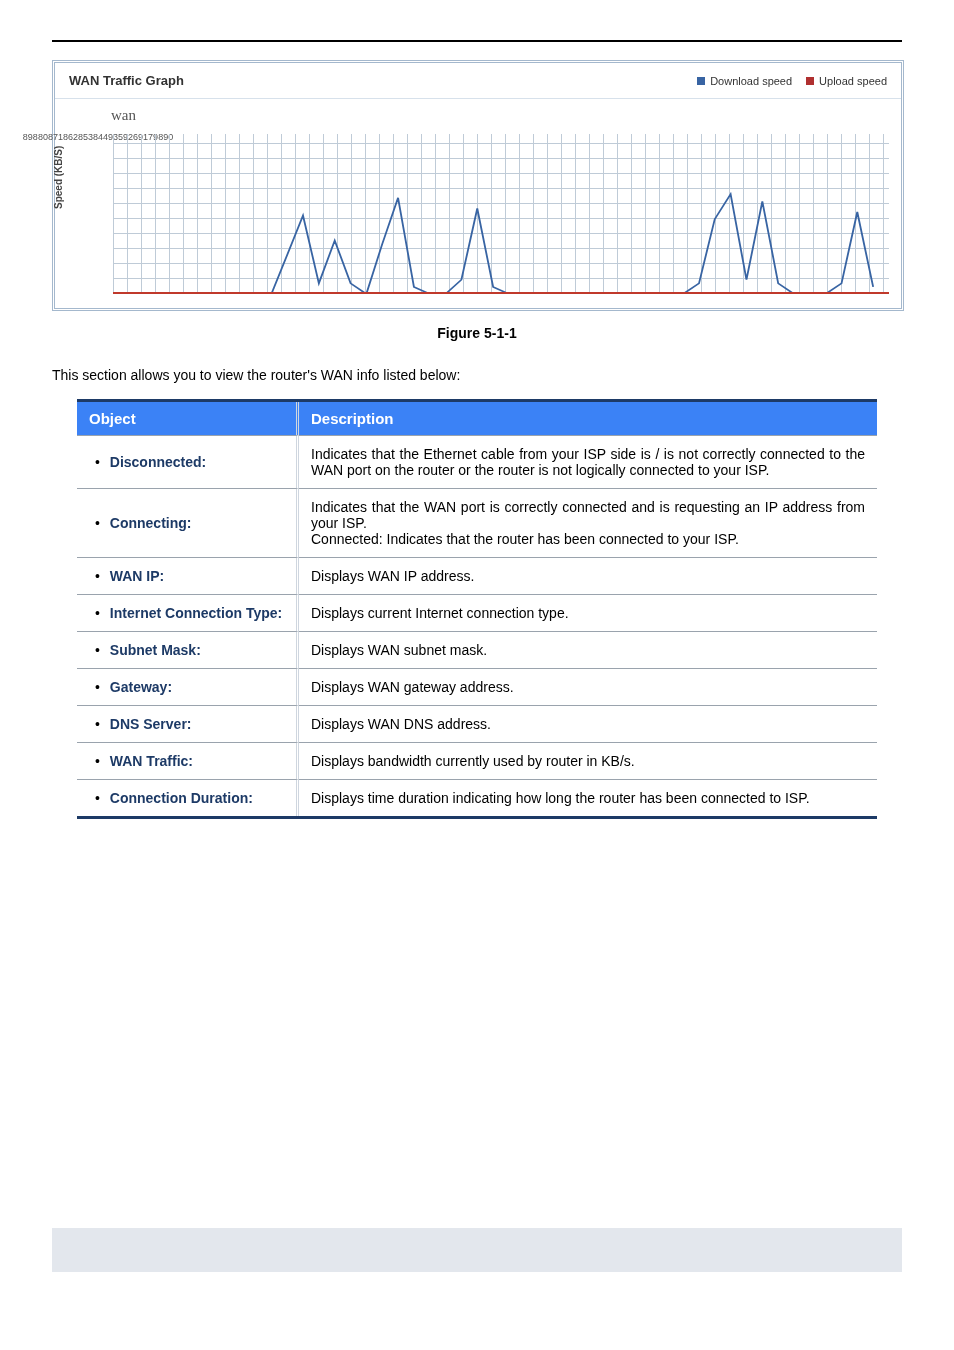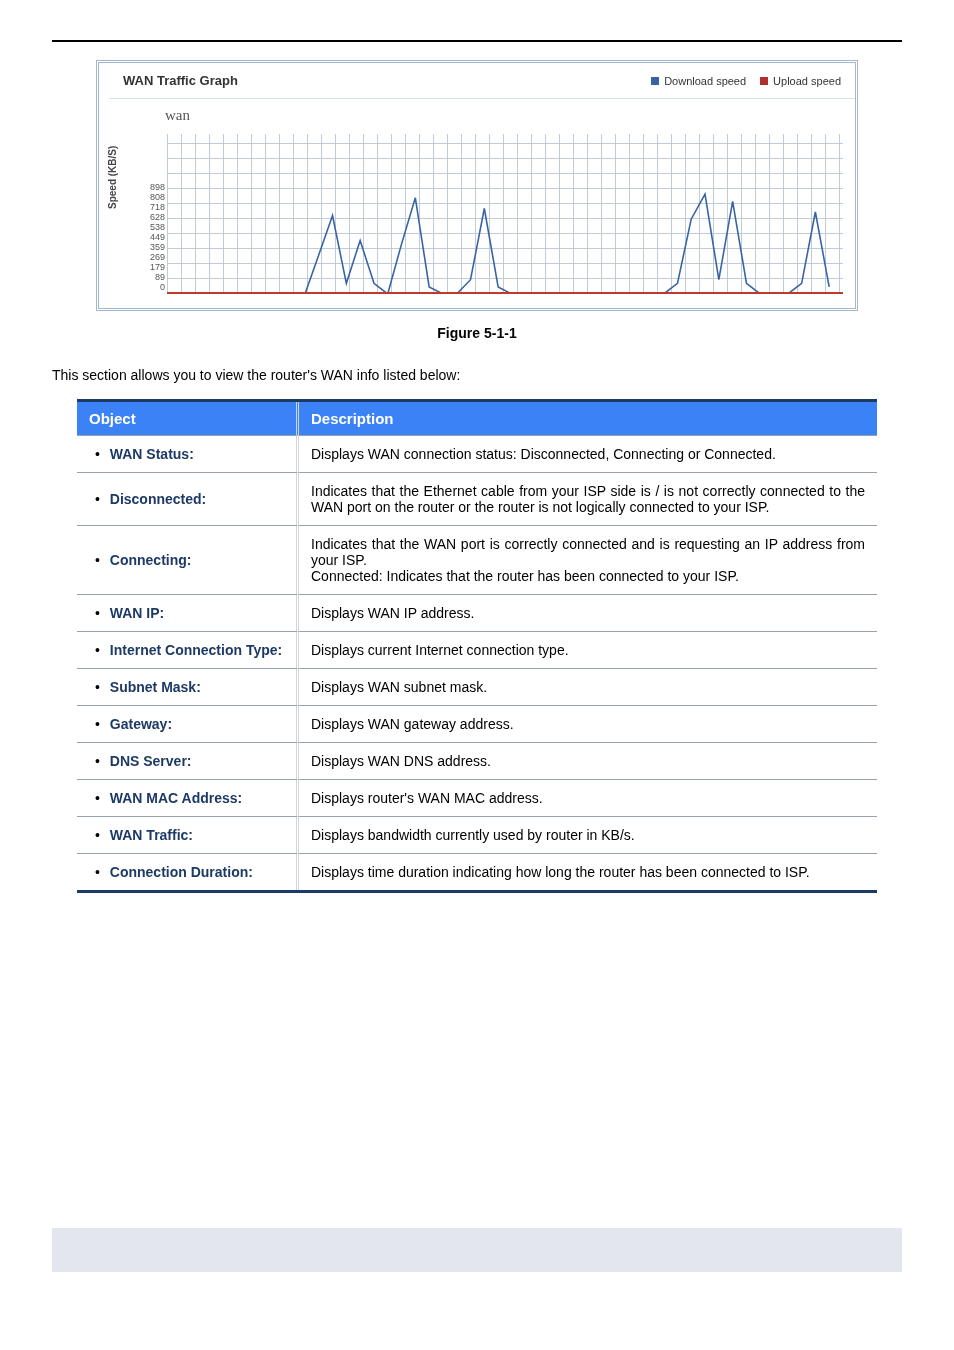--- a/index.html
+++ b/index.html
@@ -17,26 +17,25 @@
     position: relative;
     min-height: 1350px;
   }
   .top-rule {
     border-top: 2px solid #000;
     margin: 0 0 18px;
   }
   
   .graph-outer {
     margin: 6px auto;
-    width: 762px;
+    width: 852px;
     border: 3px double #a4b8cd;
     background: #fff;
     box-sizing: border-box;
     position: relative;
-    padding-left: 10px;
   }
   .graph-header {
     display: flex;
     align-items: center;
     justify-content: space-between;
     padding: 10px 14px;
     font-size: 13px;
     border-bottom: 1px solid #d7e1eb;
     font-weight: bold;
   }
@@ -84,22 +83,21 @@
     font-weight: bold;
     color: #444;
     white-space: nowrap;
   }
   .yticks {
     position: absolute;
     left: 30px;
     top: 4px;
     height: 160px;
     display: flex;
-    flex-direction: column;
-    justify-content: flex-end;
+    justify-content: center;
     font-size: 9px;
     color: #555;
     text-align: right;
     width: 26px;
   }
   .plot {
     position: absolute;
     left: 58px;
     right: 12px;
     top: 6px;
@@ -238,24 +236,20 @@
 
   <table class="desc">
     <thead>
       <tr>
         <th class="col-obj">Object</th>
         <th>Description</th>
       </tr>
     </thead>
     <tbody id="tbody">
         <tr>
-          <td class="obj"><span class="bullet">•</span><span> WAN Status:</span></td>
-          <td class="desc-cell" style="white-space: pre-line;">Displays WAN connection status: Disconnected, Connecting or Connected.</td>
-        </tr>
-        <tr>
           <td class="obj"><span class="bullet">•</span><span> Disconnected:</span></td>
           <td class="desc-cell" style="white-space: pre-line;">Indicates that the Ethernet cable from your ISP side is / is not correctly connected to the WAN port on the router or the router is not logically connected to your ISP.</td>
         </tr>
         <tr>
           <td class="obj"><span class="bullet">•</span><span> Connecting:</span></td>
           <td class="desc-cell" style="white-space: pre-line;">Indicates that the WAN port is correctly connected and is requesting an IP address from your ISP.
 Connected: Indicates that the router has been connected to your ISP.</td>
         </tr>
         <tr>
           <td class="obj"><span class="bullet">•</span><span> WAN IP:</span></td>
@@ -271,24 +265,20 @@
         </tr>
         <tr>
           <td class="obj"><span class="bullet">•</span><span> Gateway:</span></td>
           <td class="desc-cell" style="white-space: pre-line;">Displays WAN gateway address.</td>
         </tr>
         <tr>
           <td class="obj"><span class="bullet">•</span><span> DNS Server:</span></td>
           <td class="desc-cell" style="white-space: pre-line;">Displays WAN DNS address.</td>
         </tr>
         <tr>
-          <td class="obj"><span class="bullet">•</span><span> WAN MAC Address:</span></td>
-          <td class="desc-cell" style="white-space: pre-line;">Displays router's WAN MAC address.</td>
-        </tr>
-        <tr>
           <td class="obj"><span class="bullet">•</span><span> WAN Traffic:</span></td>
           <td class="desc-cell" style="white-space: pre-line;">Displays bandwidth currently used by router in KB/s.</td>
         </tr>
         <tr>
           <td class="obj"><span class="bullet">•</span><span> Connection Duration:</span></td>
           <td class="desc-cell" style="white-space: pre-line;">Displays time duration indicating how long the router has been connected to ISP.</td>
         </tr>
       </tbody>
   </table>
 

